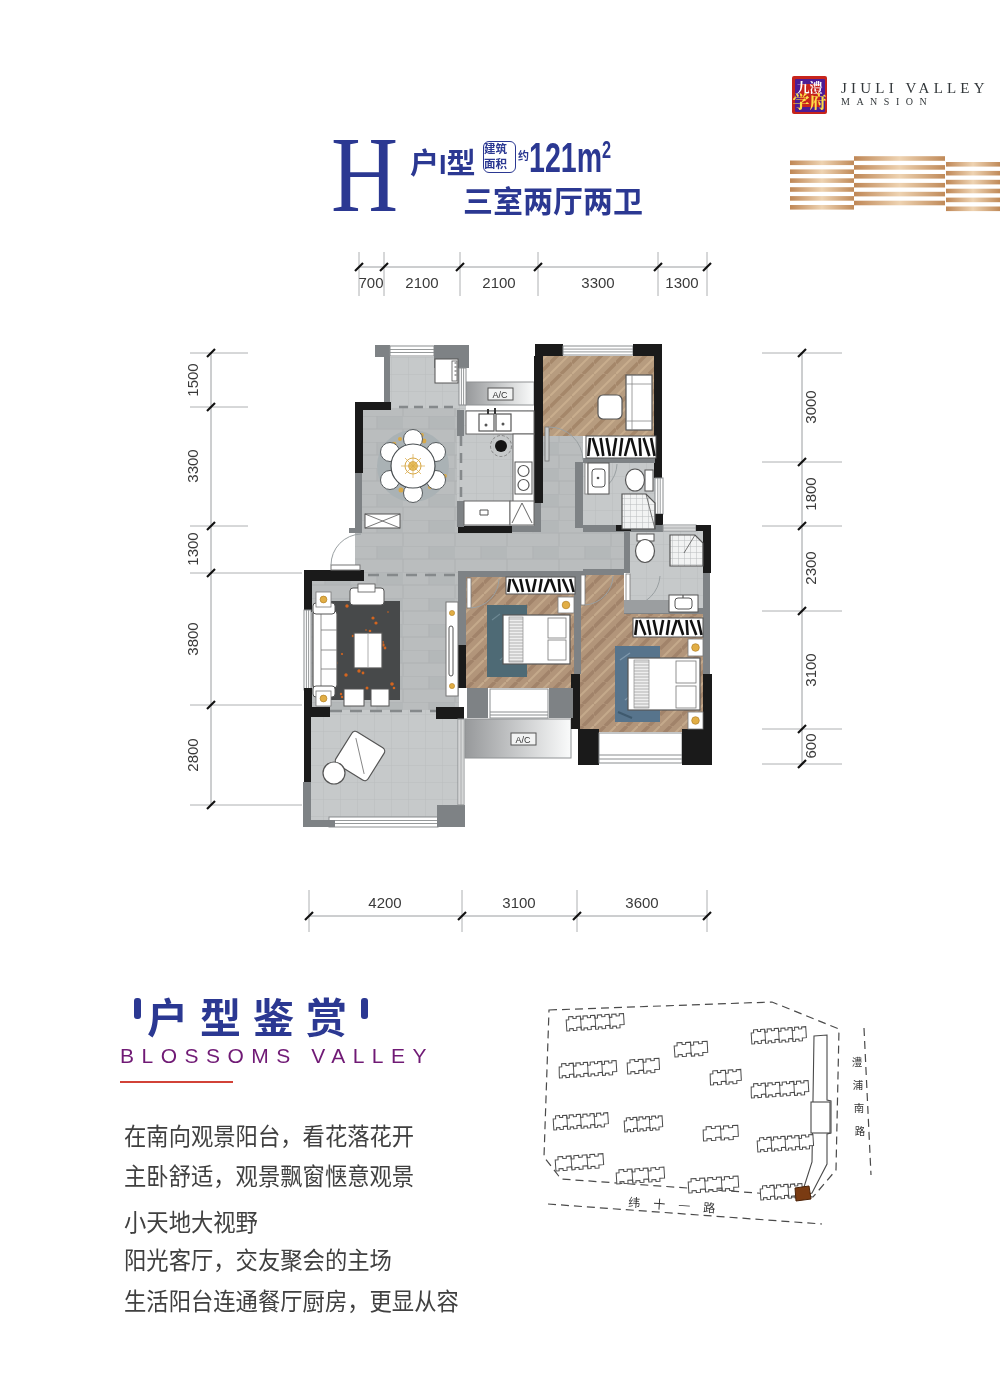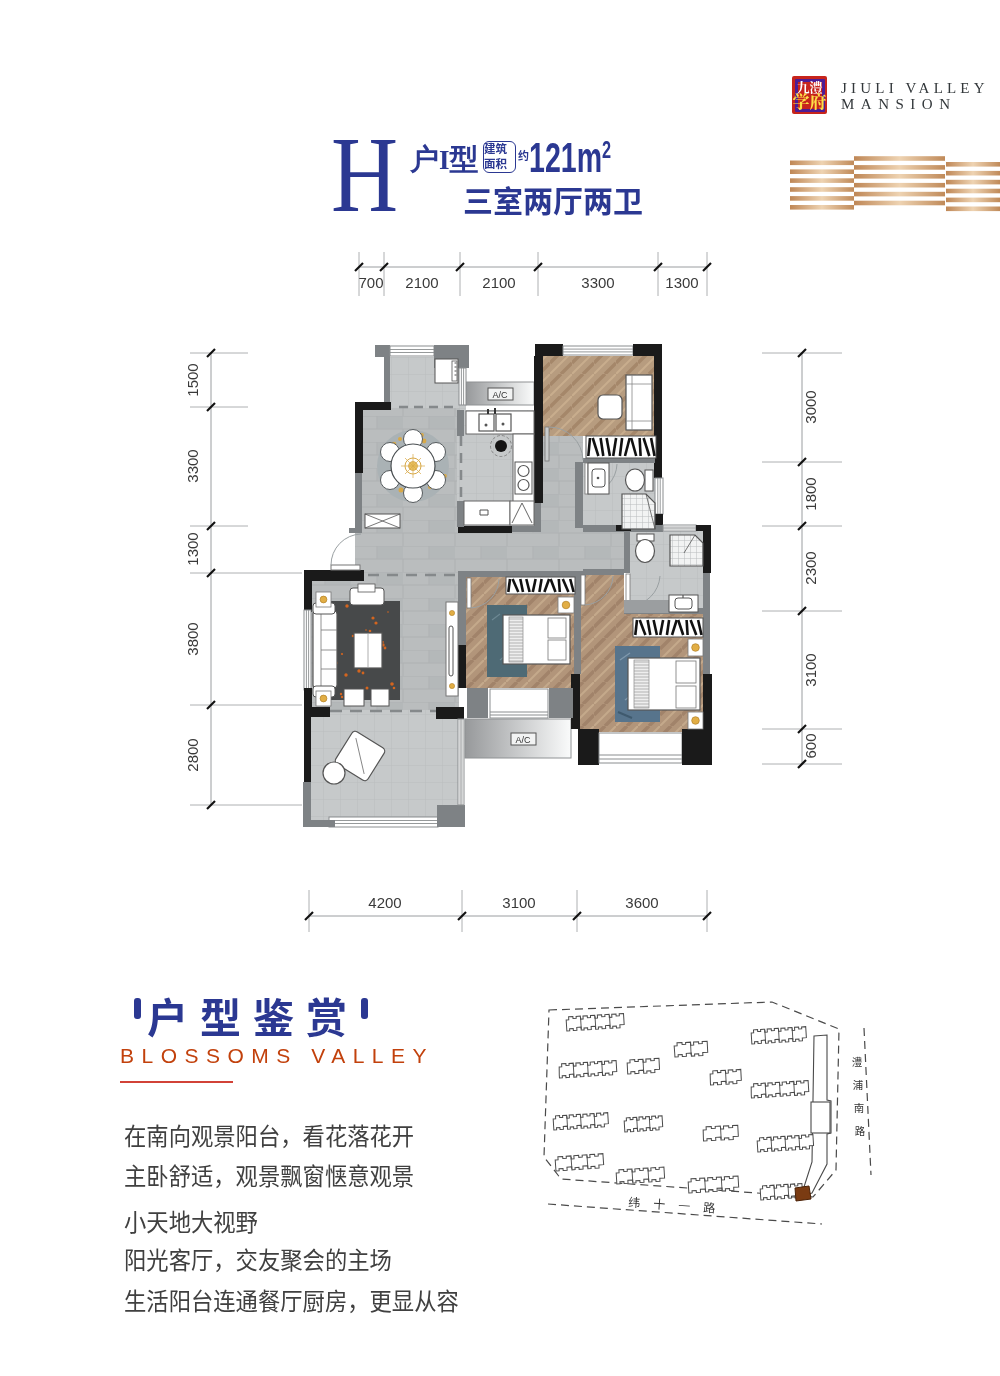--- a/index.html
+++ b/index.html
@@ -2,33 +2,33 @@
 <html><head><meta charset="utf-8">
 <style>
 html,body{margin:0;padding:0;background:#fff;width:1000px;height:1376px;overflow:hidden;}
 body{font-family:"Liberation Sans","Noto Sans CJK SC",sans-serif;position:relative;}
 .abs{position:absolute;}
 .blue{color:#2b3892;}
 </style></head>
 <body>
 
 <div class="abs" style="left:792px;top:76px;width:35px;height:38px;background:#c7241c;border-radius:2px;">
- <div style="position:absolute;inset:2.5px;border:3px solid #4c1d95;border-radius:1px;display:flex;flex-direction:column;align-items:center;justify-content:center;">
+ <div style="position:absolute;inset:2.5px;border:5px solid #4c1d95;border-radius:1px;display:flex;flex-direction:column;align-items:center;justify-content:center;">
   <div style="color:#fff;font-family:'Liberation Serif','Noto Serif CJK SC',serif;font-weight:bold;font-size:13px;line-height:15px;letter-spacing:0;white-space:nowrap;">九澧</div>
   <div style="color:#fde047;font-family:'Liberation Serif','Noto Serif CJK SC',serif;font-weight:bold;font-size:17px;line-height:15px;letter-spacing:0;white-space:nowrap;">学府</div>
  </div>
 </div>
 
 <div class="abs" style="left:841px;top:80px;font-family:'Liberation Serif',serif;font-size:15px;letter-spacing:4.2px;color:#33383b;">JIULI VALLEY</div>
 
-<div class="abs" style="left:841px;top:96px;font-family:'Liberation Serif',serif;font-size:15px;letter-spacing:6.5px;color:#33383b;">MANSION</div>
+<div class="abs" style="left:841px;top:96px;font-family:'Liberation Serif',serif;font-size:10px;letter-spacing:6.5px;color:#33383b;">MANSION</div>
 
 <div class="abs blue" style="left:331px;top:121px;font-family:'Liberation Serif',serif;font-size:108px;font-weight:normal;line-height:1;transform:scaleX(0.86);transform-origin:0 0;">H</div>
 
-<div class="abs blue" style="left:410px;top:140px;font-size:29px;font-weight:bold;letter-spacing:0;font-family:Liberation Serif, serif;">户<span style="font-size:27px;">I</span>型</div>
+<div class="abs blue" style="left:410px;top:140px;font-size:29px;font-weight:bold;letter-spacing:0;">户<span style="font-size:27px;">I</span>型</div>
 
 <div class="abs blue" style="left:483px;top:141px;width:31px;height:30px;border:1.5px solid #2b3892;border-radius:6px;font-size:11.5px;line-height:15px;text-align:left;font-weight:bold;">建筑<br>面积</div>
 
 <div class="abs blue" style="left:518px;top:147px;font-size:11px;font-weight:bold;">约</div>
 
 <div class="abs blue" style="left:529px;top:134px;font-size:42px;font-weight:bold;transform:scaleX(0.68);transform-origin:0 0;white-space:nowrap;">121m<span style="font-size:24px;vertical-align:14px;">2</span></div>
 
 <div class="abs blue" style="left:419px;top:177px;font-size:30px;font-weight:bold;letter-spacing:0;margin-left:44px;">三室两厅两卫</div>
 
 <svg class="abs" style="left:0;top:0;" width="1000" height="1376" viewBox="0 0 1000 1376">
@@ -516,21 +516,21 @@
       <path d="M14.0 1 V13" stroke="#4a4a4a" stroke-width="0.9"></path>
       <path d="M28.0 1 V13" stroke="#4a4a4a" stroke-width="0.9"></path>
     </g>
     <path d="M795 1188 l14 -2 2 13 -15 2 z" fill="#7a3b12" stroke="#4a2106" stroke-width="1"></path>
     <text x="857" y="1066" font-size="10.5" fill="#333" font-family="Liberation Sans, Noto Sans CJK SC, sans-serif" text-anchor="middle">澧<tspan x="858" dy="23">浦</tspan><tspan x="859" dy="23">南</tspan><tspan x="860" dy="23">路</tspan></text>
     <text x="678" y="1210" font-size="12" fill="#333" font-family="Liberation Sans, Noto Sans CJK SC, sans-serif" text-anchor="middle" letter-spacing="13" transform="rotate(4 678 1210)">纬十一路</text>
 </svg>
 
 <div class="abs blue" style="left:134px;top:985px;font-size:41px;font-weight:bold;letter-spacing:12px;"><span style="display:inline-block;width:7px;height:21px;background:#2b3892;border-radius:3px;margin-right:6px;vertical-align:14px;"></span>户型鉴赏<span style="display:inline-block;width:7px;height:21px;background:#2b3892;border-radius:3px;margin-left:2px;vertical-align:14px;"></span></div>
 
-<div class="abs" style="left:120px;top:1044px;font-size:21px;letter-spacing:7.5px;color:#c2410c;">BLOSSOMS VALLEY</div>
+<div class="abs" style="left:120px;top:1044px;font-size:21px;letter-spacing:7.5px;color:#701a75;">BLOSSOMS VALLEY</div>
 
 <div class="abs" style="left:120px;top:1081px;width:113px;height:2px;background:#d24237;"></div>
 
 <div class="abs" style="left:124px;top:1117px;font-size:24px;color:#404040;letter-spacing:0;transform:scaleX(0.93);transform-origin:0 50%;white-space:nowrap;">在南向观景阳台，看花落花开</div>
 
 <div class="abs" style="left:124px;top:1157px;font-size:24px;color:#404040;letter-spacing:0;transform:scaleX(0.93);transform-origin:0 50%;white-space:nowrap;">主卧舒适，观景飘窗惬意观景</div>
 
 <div class="abs" style="left:124px;top:1203px;font-size:24px;color:#404040;letter-spacing:0;transform:scaleX(0.93);transform-origin:0 50%;white-space:nowrap;">小天地大视野</div>
 
 <div class="abs" style="left:124px;top:1241px;font-size:24px;color:#404040;letter-spacing:0;transform:scaleX(0.93);transform-origin:0 50%;white-space:nowrap;">阳光客厅，交友聚会的主场</div>

